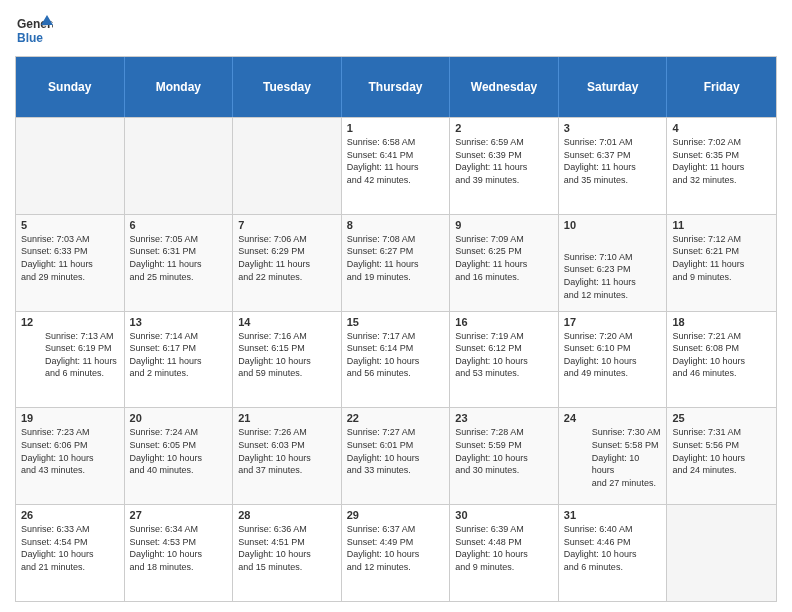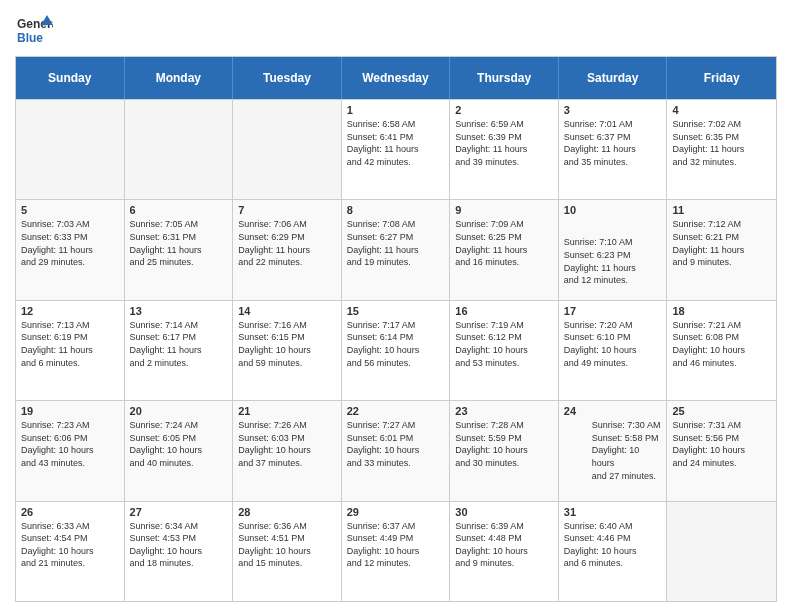--- a/index.html
+++ b/index.html
@@ -53,21 +53,21 @@
     }
     .cal-header-row {
       display: grid;
       grid-template-columns: repeat(7, 1fr);
       background: #2a6db5;
     }
     .cal-header-cell {
       color: #fff;
       font-size: 12px;
       font-weight: bold;
-      padding: 14px 6px;
+      padding: 23px 6px;
       text-align: center;
       border-right: 1px solid #4a8dd5;
     }
     .cal-header-cell:last-child { border-right: none; }
     .cal-body {
       flex: 1;
       display: flex;
       flex-direction: column;
     }
     .cal-row {
@@ -119,22 +119,22 @@
       <div class="month-title"></div>
       <div class="location-title"></div>
     </div>
   </div>
 
   <div class="calendar">
     <div class="cal-header-row">
     <div class="cal-header-cell">Sunday</div>
         <div class="cal-header-cell">Monday</div>
         <div class="cal-header-cell">Tuesday</div>
+        <div class="cal-header-cell">Thursday</div>
         <div class="cal-header-cell">Wednesday</div>
-        <div class="cal-header-cell">Thursday</div>
         <div class="cal-header-cell">Saturday</div>
         <div class="cal-header-cell">Friday</div>
       </div>
     <div class="cal-body">
     <div class="cal-row">
           <div class="cal-cell empty"></div>
           <div class="cal-cell empty"></div>
           <div class="cal-cell empty"></div>
           <div class="cal-cell">
             <span class="day-number">1</span>
@@ -212,21 +212,21 @@
             <span class="day-number">11</span>
             <div class="day-info" style="white-space: pre-line;">Sunrise: 7:12 AM
 Sunset: 6:21 PM
 Daylight: 11 hours
 and 9 minutes.</div>
           </div>
         </div>
         <div class="cal-row">
           <div class="cal-cell">
             <span class="day-number">12</span>
-            <div class="day-info" style="white-space: pre-line;">Sunrise: 7:13 AM
+            <div class="day-info" style="white-space: pre-line; margin-left: 24px;">Sunrise: 7:13 AM
 Sunset: 6:19 PM
 Daylight: 11 hours
 and 6 minutes.</div>
           </div>
           <div class="cal-cell">
             <span class="day-number">13</span>
             <div class="day-info" style="white-space: pre-line;">Sunrise: 7:14 AM
 Sunset: 6:17 PM
 Daylight: 11 hours
 and 2 minutes.</div>

